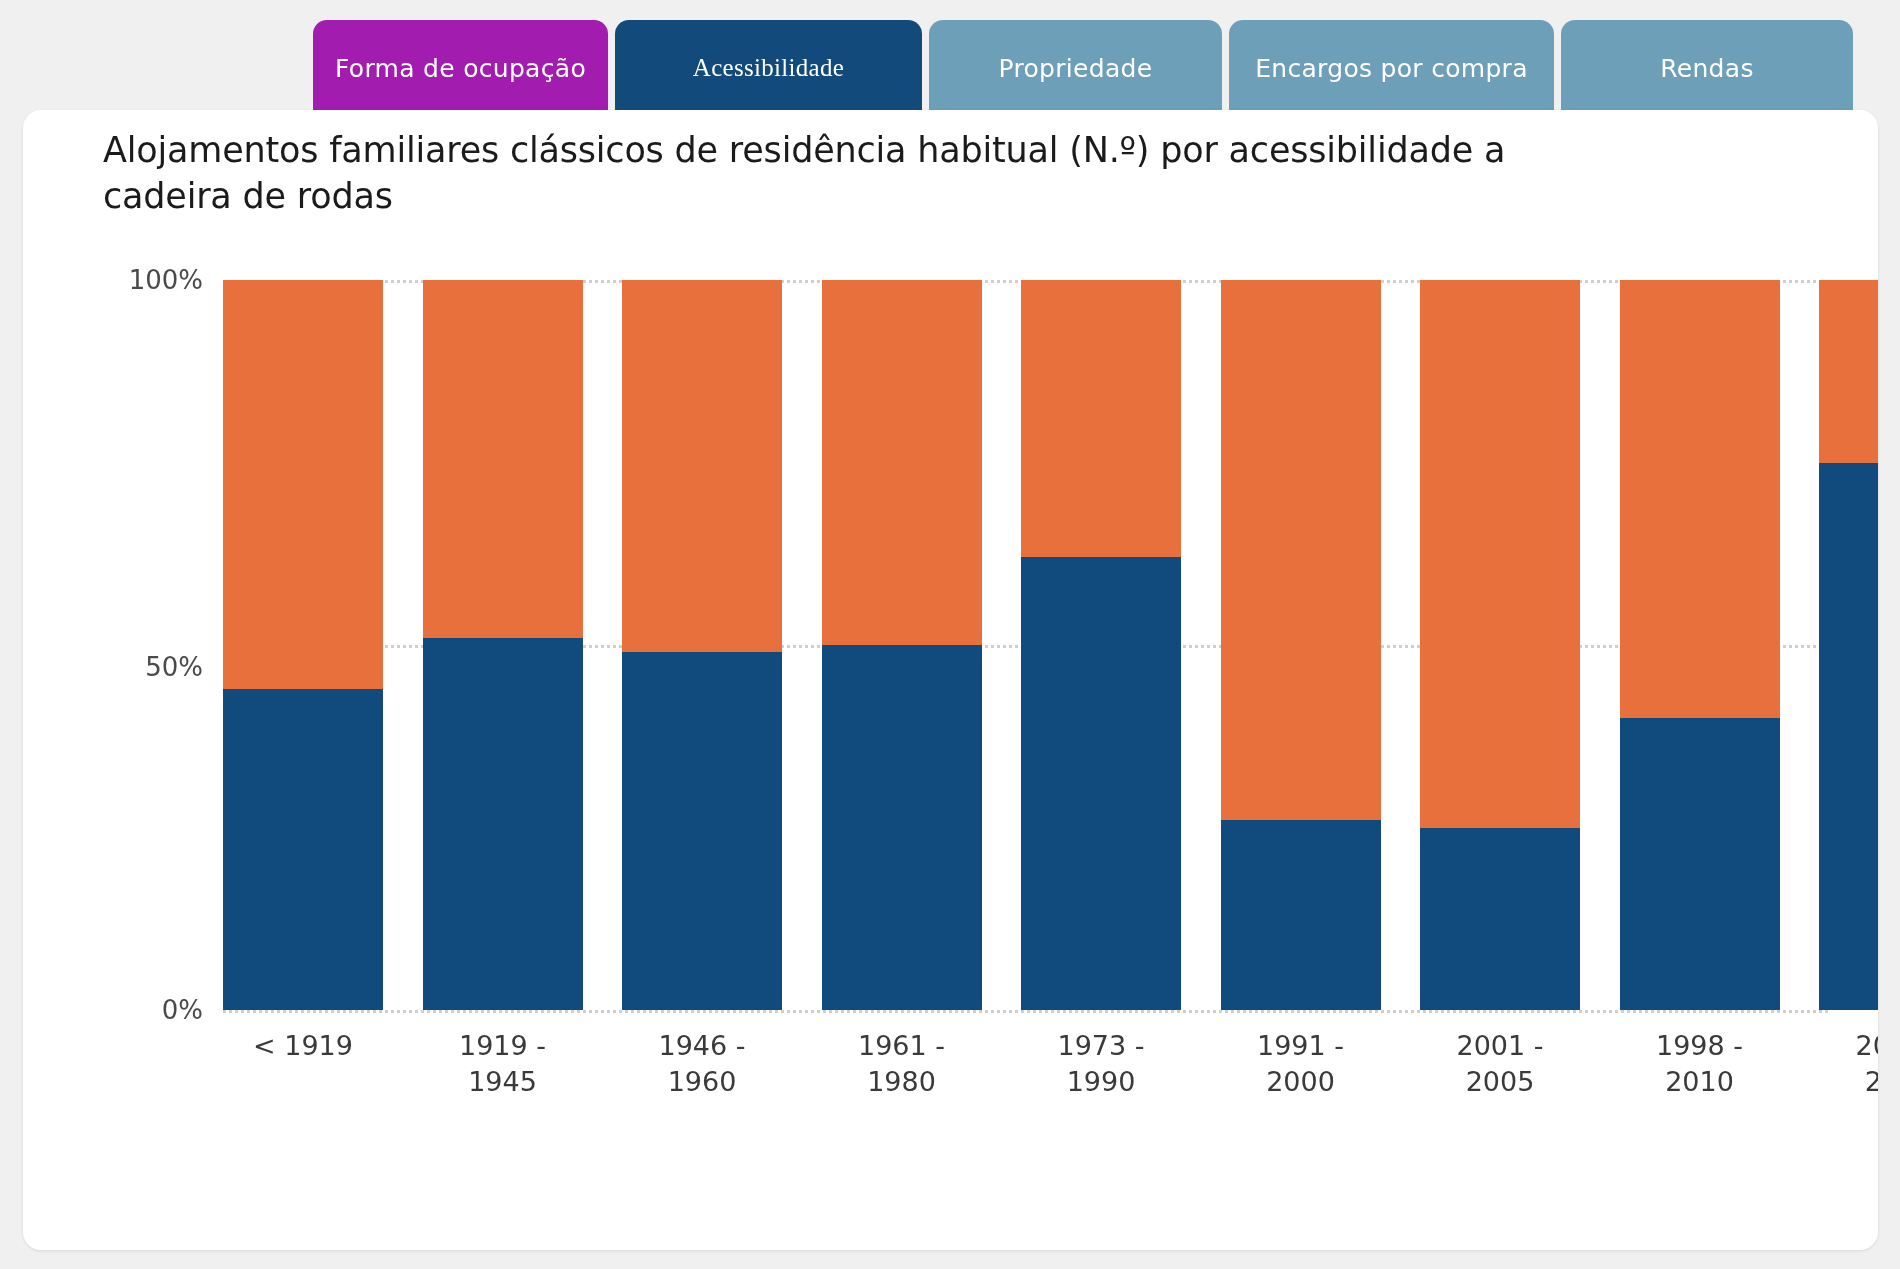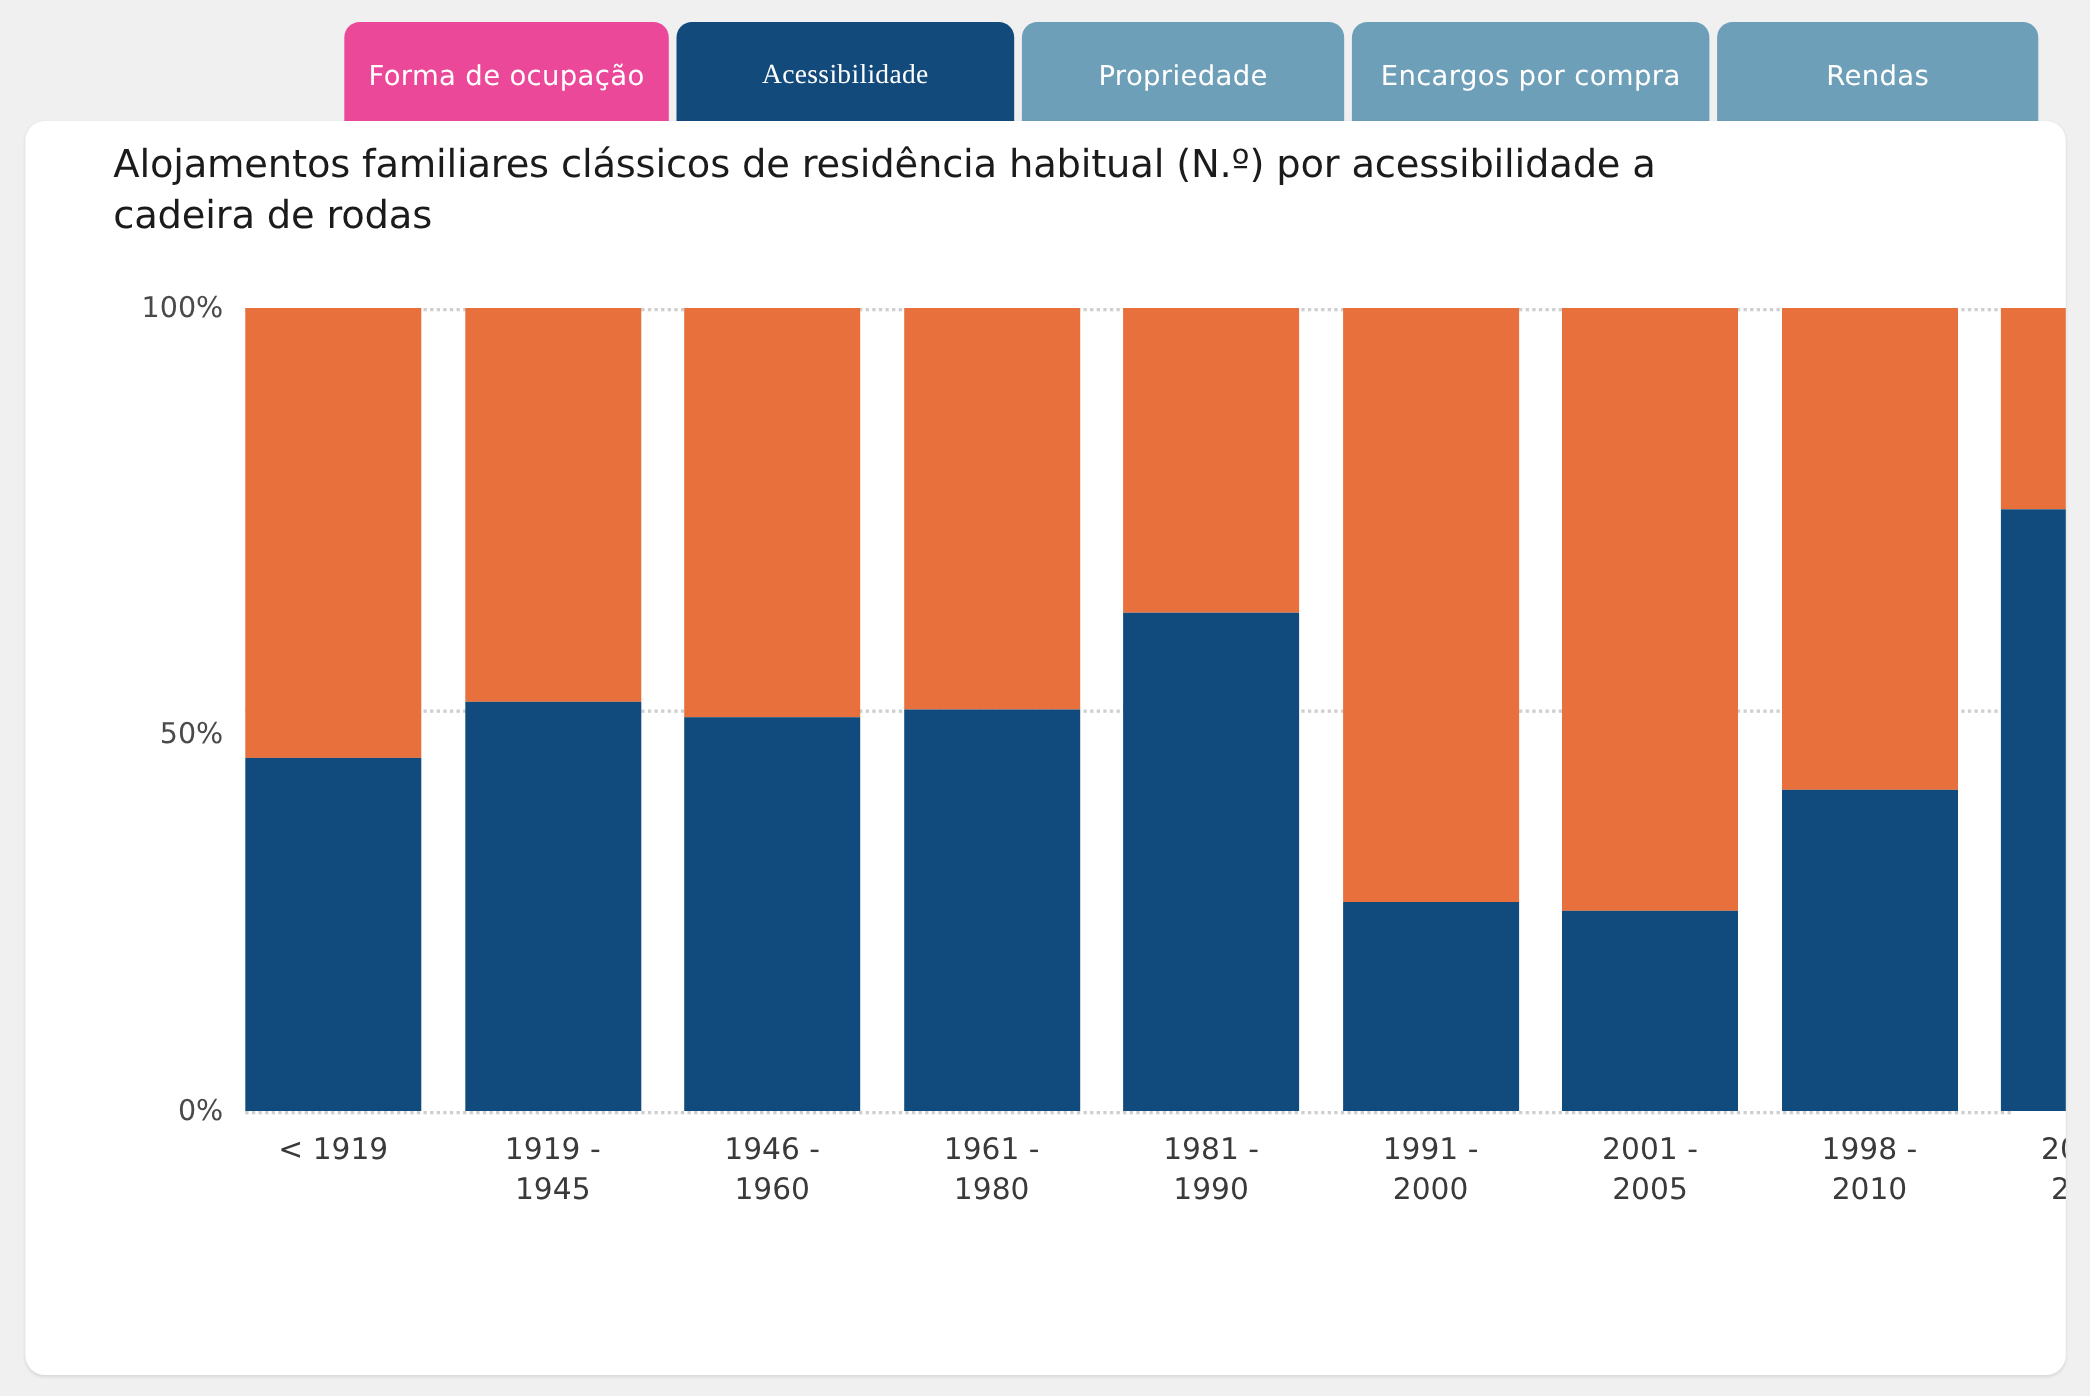--- a/index.html
+++ b/index.html
@@ -120,21 +120,21 @@
   .leg-item{display:flex;align-items:center;margin-left:26px;}
   .leg-dot{
     width:27px;height:27px;border-radius:50%;
     margin-right:4px;flex:none;
   }
 </style>
 </head>
 <body>
 
 <div id="tabbar">
-  <div class="tab t0" style="background: #ec4899;">
+  <div class="tab t0" style="background: #a21caf;">
     <span>Forma de ocupação</span>
   </div>
   <div class="tab t1 active" style="background: rgb(19, 74, 124);">
     <span>Acessibilidade</span>
   </div>
   <div class="tab t2" style="background: rgb(110, 159, 184); margin-top: 24px;">
     <span>Propriedade</span>
   </div>
   <div class="tab t3" style="background: rgb(110, 159, 184);">
     <span>Encargos por compra</span>
@@ -208,21 +208,21 @@
       </div>
       <div class="xlab">
         <div>1946 -</div>
         <div>1960</div>
       </div>
       <div class="xlab">
         <div>1961 -</div>
         <div>1980</div>
       </div>
       <div class="xlab">
-        <div>1981 -</div>
+        <div>1973 -</div>
         <div>1990</div>
       </div>
       <div class="xlab">
         <div>1991 -</div>
         <div>2000</div>
       </div>
       <div class="xlab">
         <div>2001 -</div>
         <div>2005</div>
       </div>

